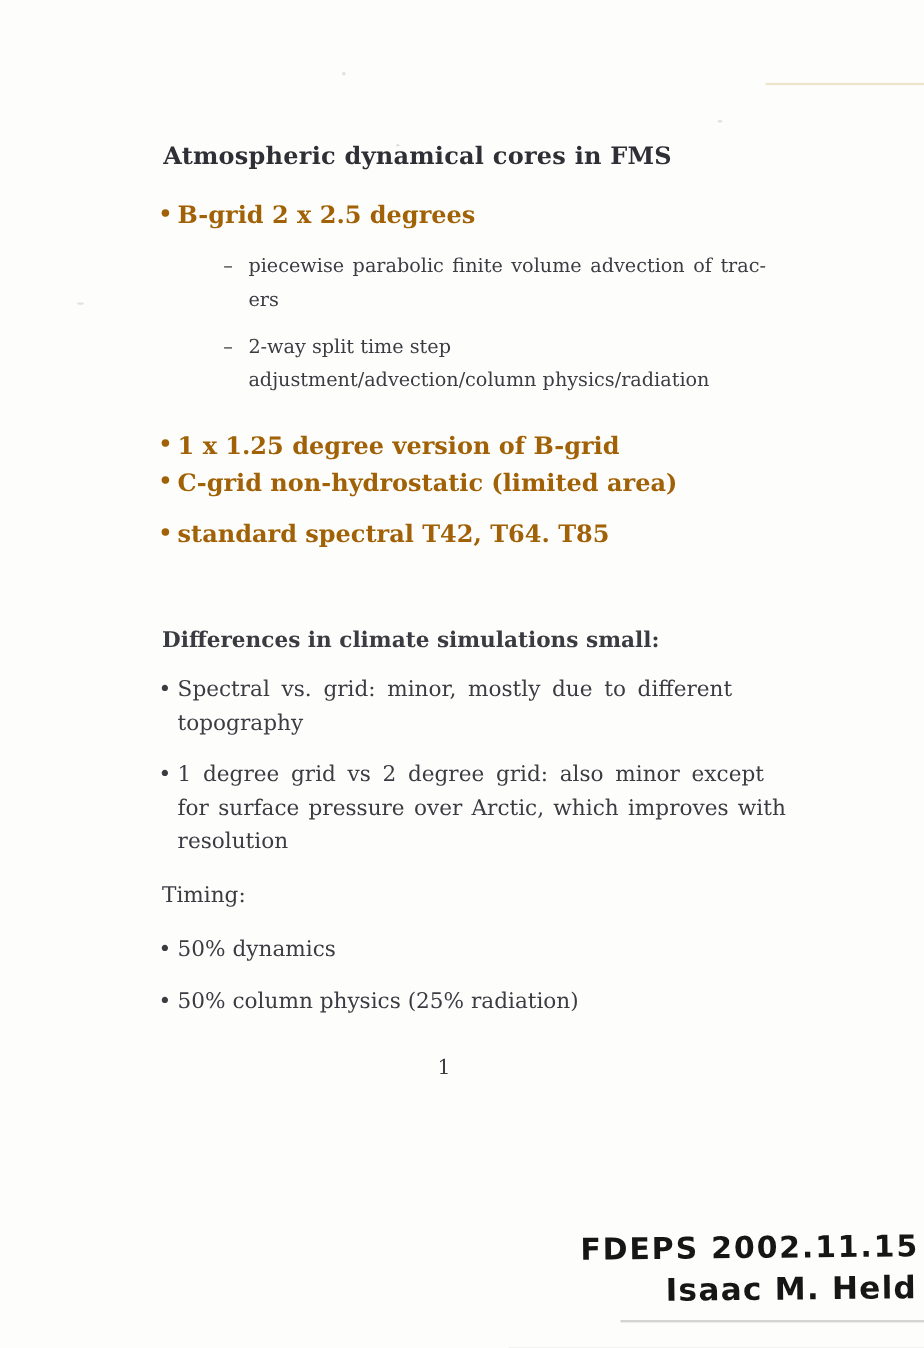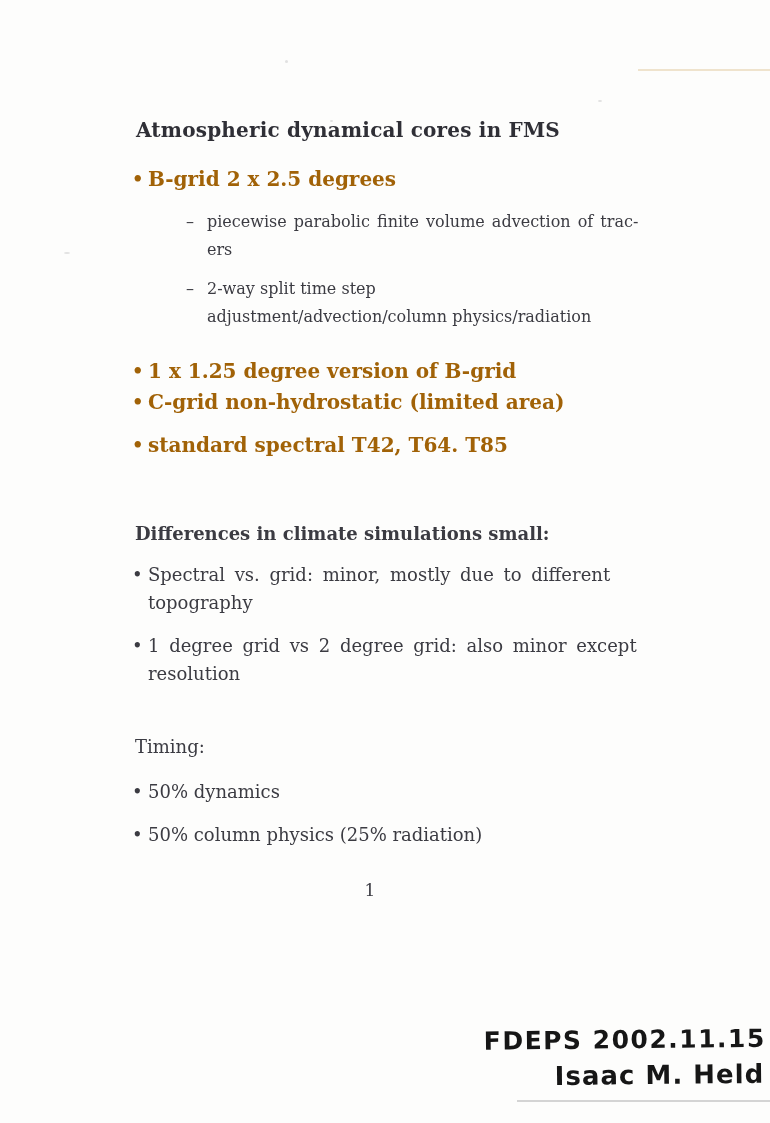--- a/index.html
+++ b/index.html
@@ -141,20 +141,21 @@
 
   <div class="plain" id="pl-diff">Differences in climate simulations small:</div>
 
   <div class="item" id="it-specvs">
     <div class="ln st">Spectral vs. grid: minor, mostly due to different</div>
     <div class="ln">topography</div>
   </div>
 
   <div class="item" id="it-gridvs">
     <div class="ln st">1 degree grid vs 2 degree grid: also minor except</div>
+    <div class="ln st2">for surface pressure over Arctic, which improves with</div>
     <div class="ln">resolution</div>
   </div>
 
   <div class="plain" id="pl-timing">Timing:</div>
 
   <div class="item" id="it-dyn">
     <div class="ln">50% dynamics</div>
   </div>
 
   <div class="item" id="it-colphys">

